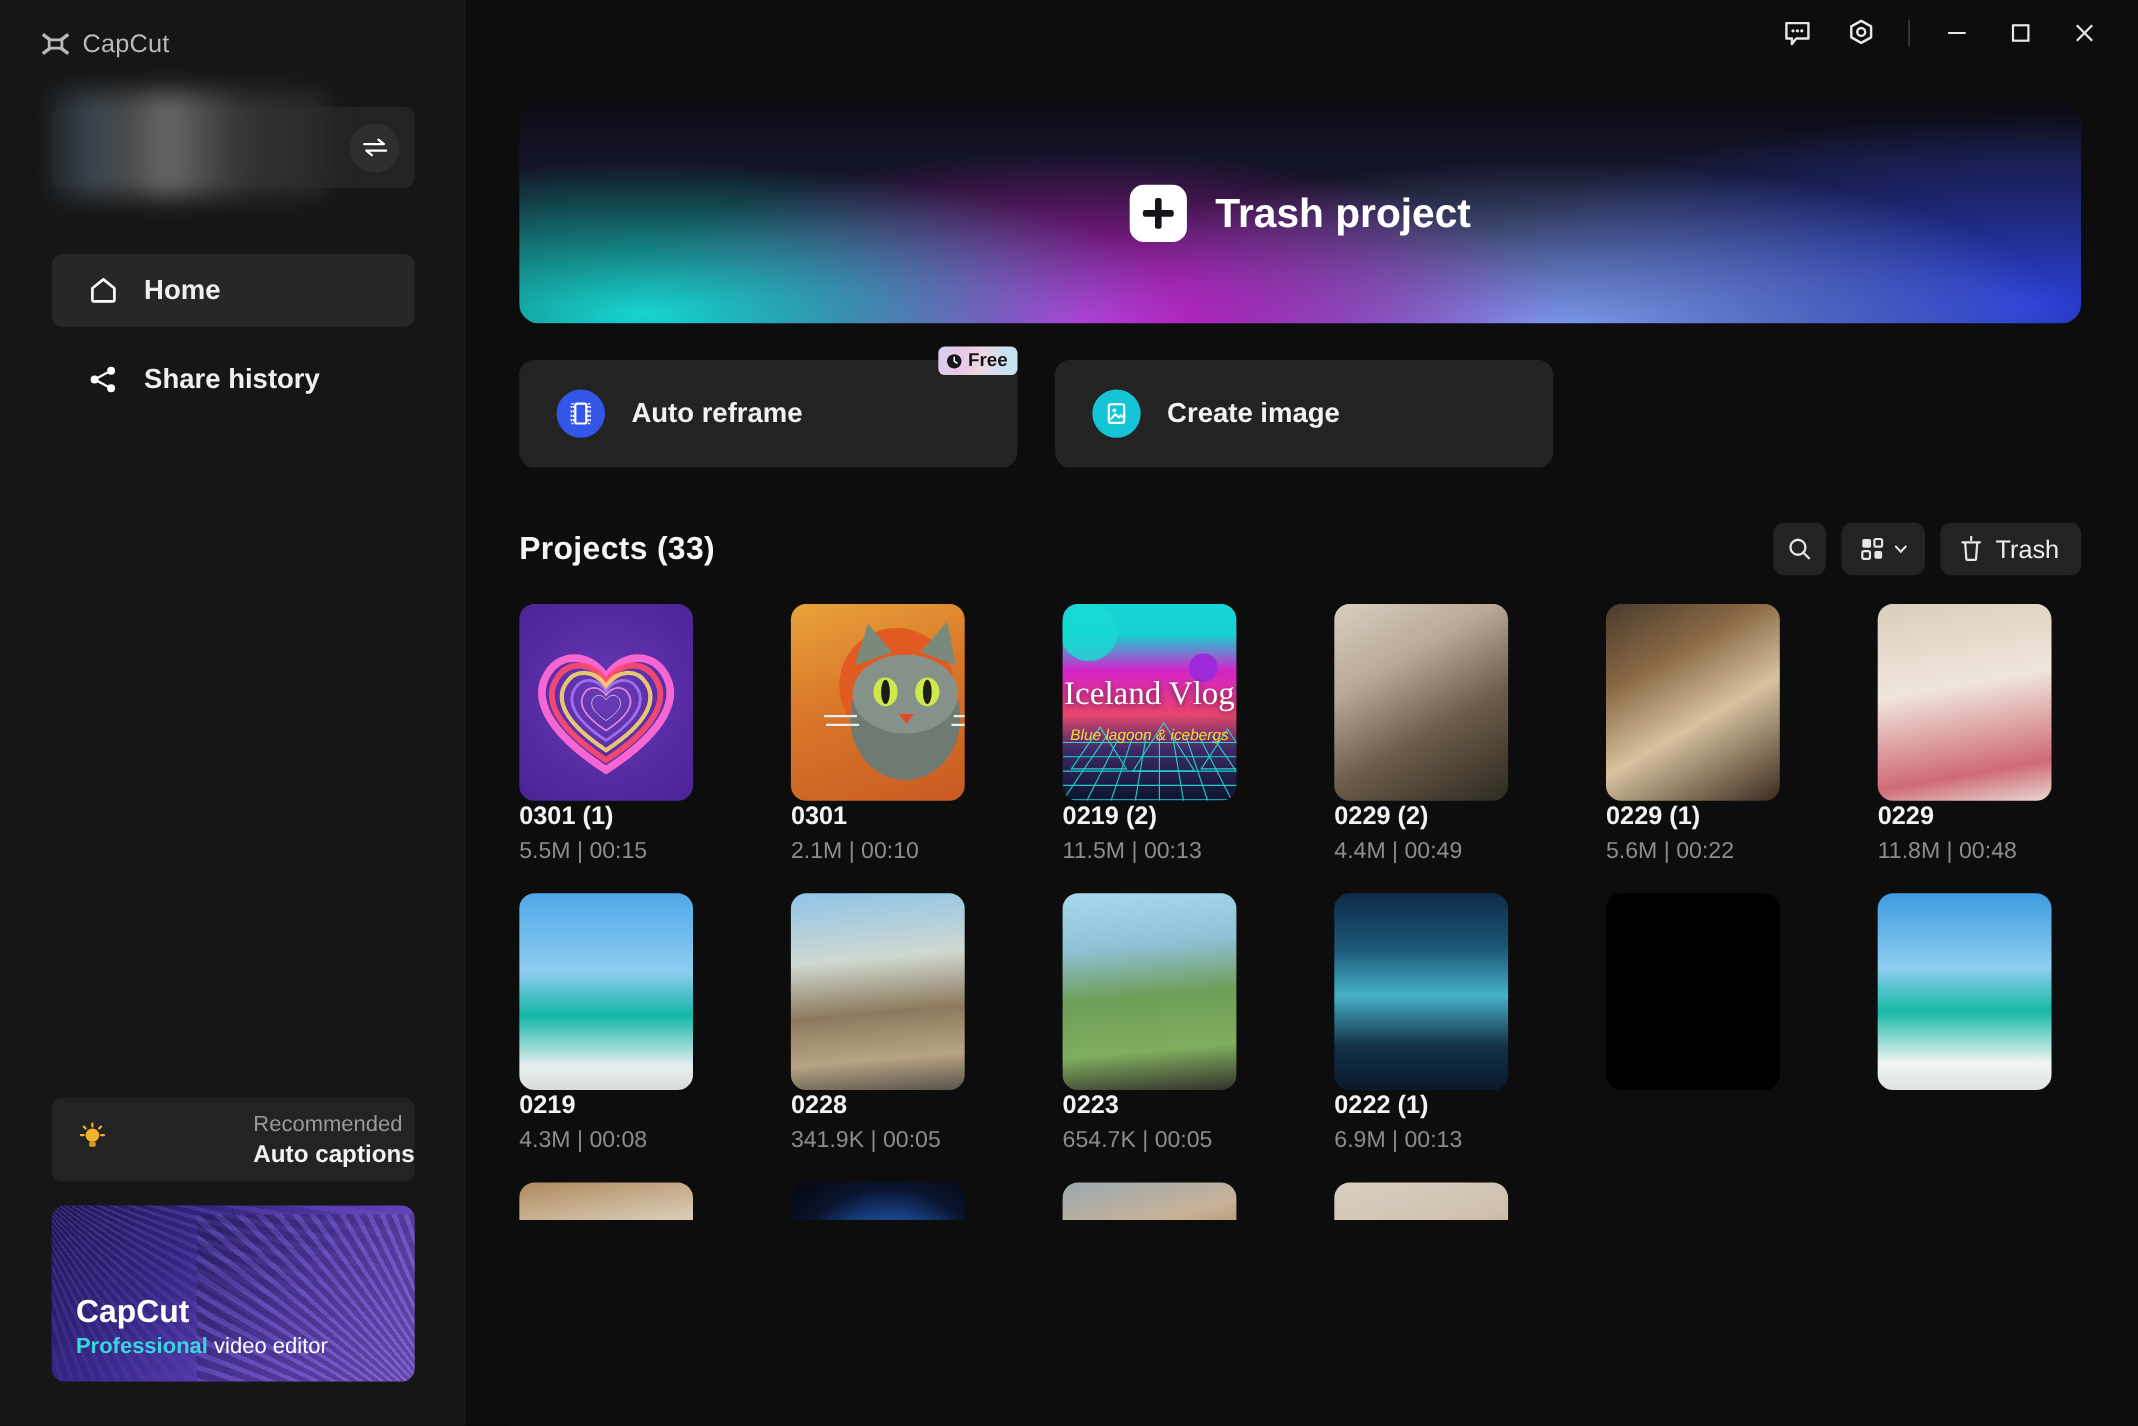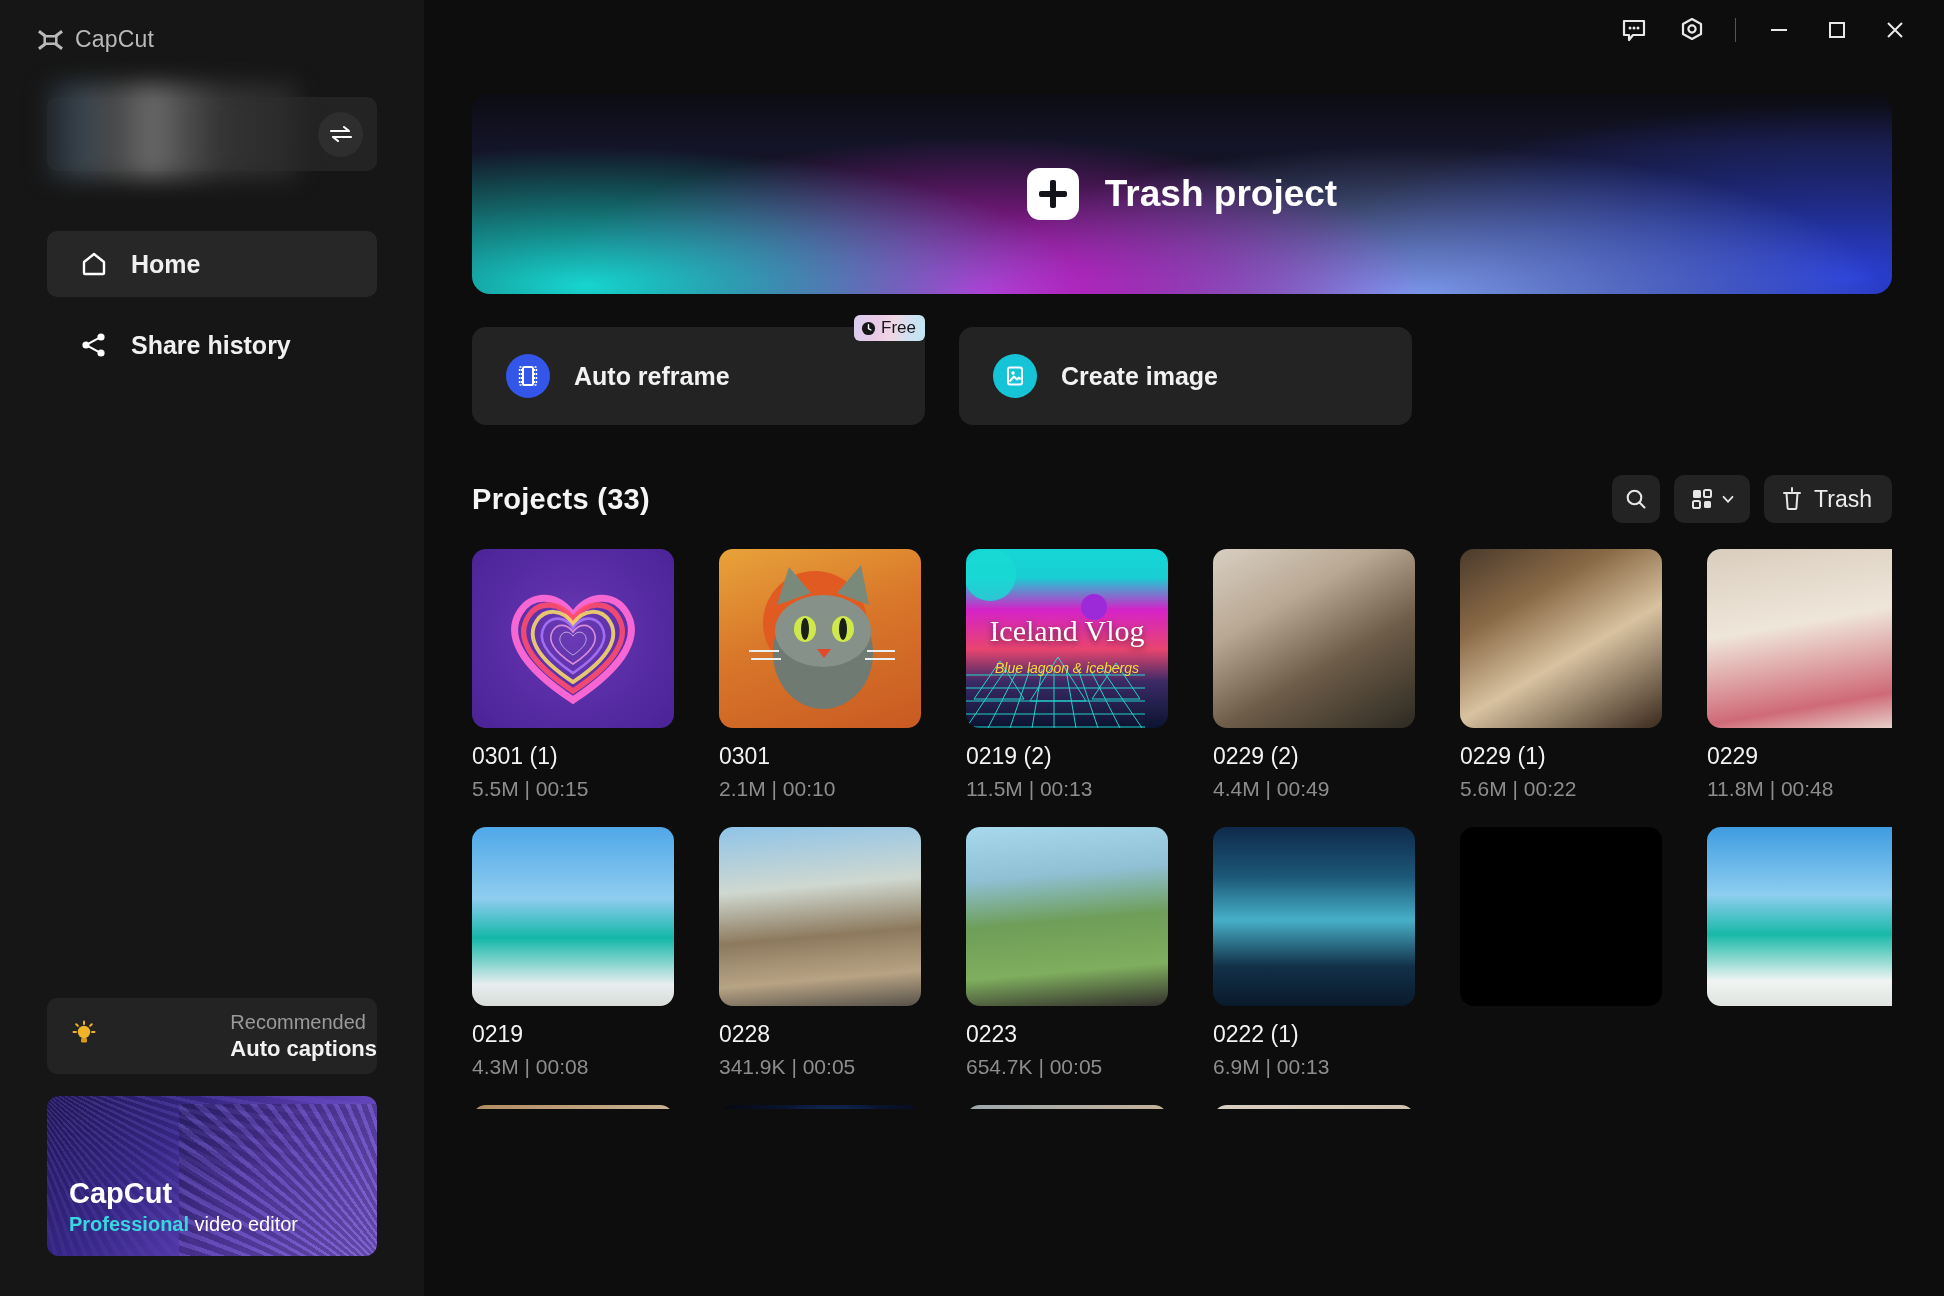--- a/index.html
+++ b/index.html
@@ -135,44 +135,44 @@
   .ac-ico { width: 44px; height: 44px; border-radius: 50%;
     display:flex; align-items:center; justify-content:center; }
   .ac-ico.blue { background:#3355e8; }
   .ac-ico.cyan { background:#16c4d8; }
   .ac-label { font-size: 25px; font-weight: bold; color:#f2f2f2; }
   .free-badge {
     position: absolute; top: -12px; right: 0;
     height: 26px; padding: 0 9px 0 7px; border-radius: 6px;
     background: linear-gradient(100deg,#d8cdf0 0%,#e9c9e6 32%,#f0d7e4 54%,#cfe0f2 78%,#bfe6ef 100%);
     display: flex; align-items: center; gap: 5px;
-    font-size: 17px; color:#15151a; font-weight: 400;
+    font-size: 17px; color:#15151a; font-weight: 700;
   }
 
   .projects-head {
     display: flex; align-items: center; margin-top: 50px; margin-bottom: 26px;
   }
   .pj-title { font-size: 29px; font-weight: bold; color:#f5f5f5; letter-spacing:.3px; }
   .pj-tools { margin-left: auto; display: flex; align-items: center; gap: 14px; }
   .tool-btn { height: 48px; border-radius: 10px; background:#232323;
     display:flex; align-items:center; justify-content:center; gap:7px; }
   .tool-btn.sq { width: 48px; }
   .tool-btn.view { width: 76px; }
   .tool-btn.trash { padding: 0 20px 0 16px; gap: 10px; color:#ececec; font-size:23px; }
 
   .grid {
     display: grid; grid-template-columns: repeat(6, 179px);
     column-gap: 68px; row-gap: 26px;
   }
   .card { width: 179px; }
   .thumb {
-    width: 202px; height: 179px; border-radius: 14px; overflow: hidden;
+    width: 158px; height: 179px; border-radius: 14px; overflow: hidden;
     position: relative; background:#000;
   }
-  .p-name { font-size: 23px; font-weight: normal; color:#f3f3f3; margin-top: 15px; }
+  .p-name { font-size: 23px; font-weight: bold; color:#f3f3f3; }
   .p-meta { font-size: 21px; color:#8d8d8d; margin-top: 7px; }
 
   
   .t-heart { background: radial-gradient(circle at 50% 48%, #6a3bb5 0%, #5c2fa8 40%, #4a2396 100%); }
   .t-heart .h { position:absolute; left:50%; top:52%; transform:translate(-50%,-50%); }
   .t-cat { background: linear-gradient(160deg,#e8a33a 0%,#d9772a 45%,#c85a22 100%); }
   .t-black { background: #000; }
   .t-iceland { background: linear-gradient(180deg,#16d6d6 0%,#19cfd4 16%,#d423c8 34%,#e8456f 56%,#3b2a66 74%,#0b1430 100%); }
   .t-xmas1 { background: linear-gradient(150deg,#d8cfc2 0%,#b9a893 32%,#6d5c48 62%,#2d2a22 100%); }
   .t-xmas2 { background: linear-gradient(150deg,#4a3a2c 0%,#8a6a46 30%,#d8c2a0 58%,#3a2a1e 100%); }

